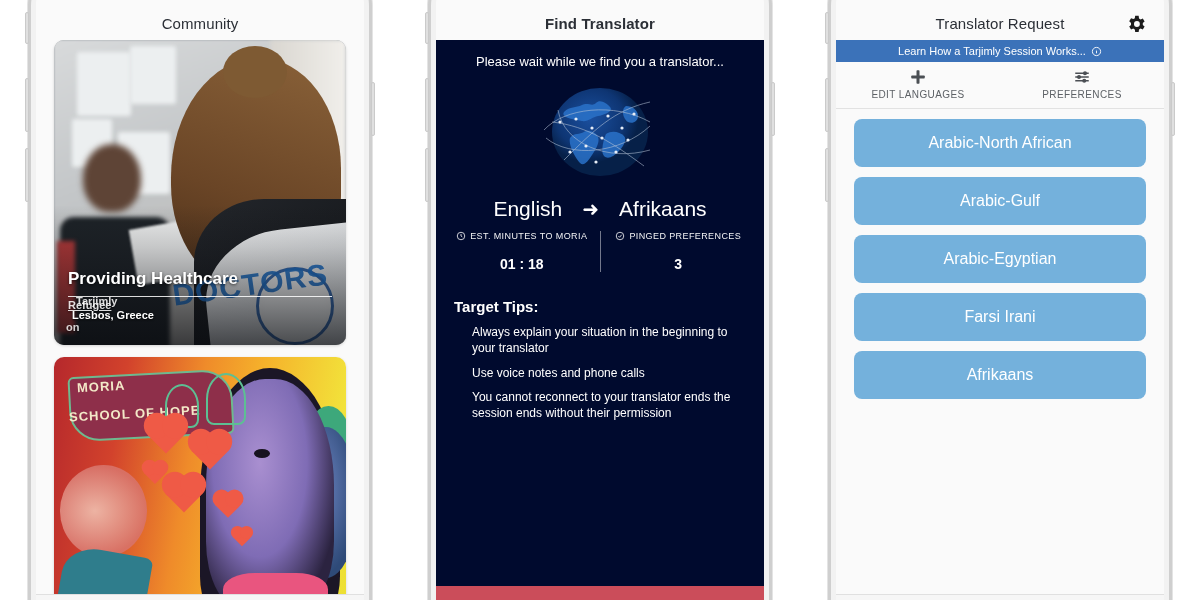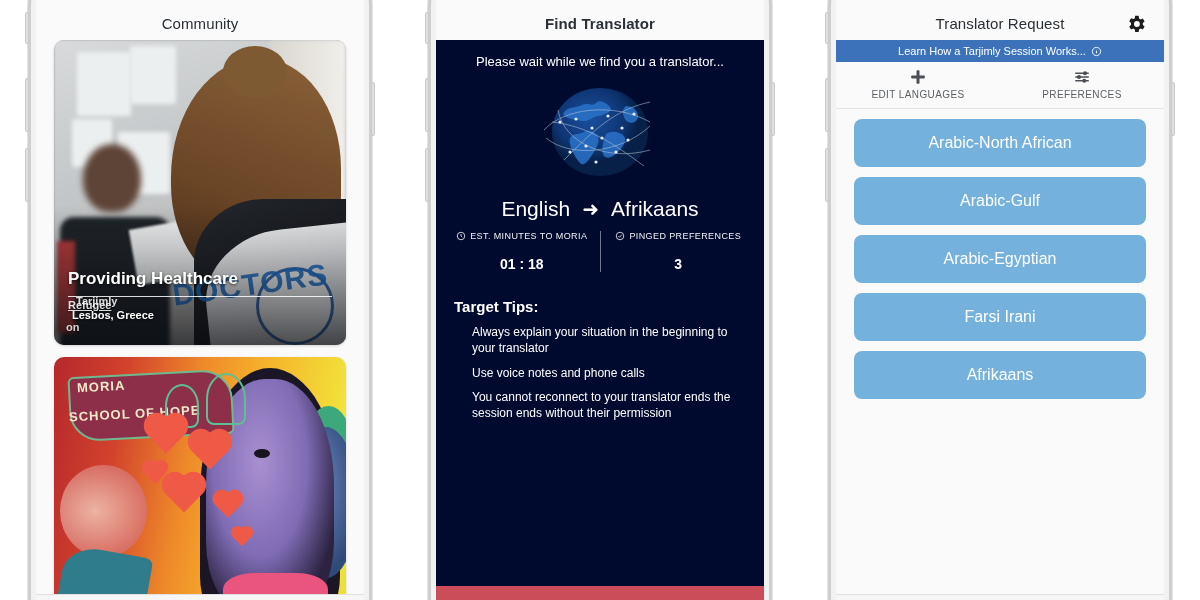--- a/index.html
+++ b/index.html
@@ -173,21 +173,21 @@
     display: flex; align-items: center;
   }
 
   
   .ft-body { flex: 1; background: #000a2e; display: flex; flex-direction: column;
       position: relative; }
   .ft-wait { text-align: center; color: #ffffff; font-size: 13px; padding: 14px 10px 4px; }
   .ft-globe { height: 118px; display: flex; align-items: center; justify-content: center;
       position: relative; }
   .ft-langs { text-align: center; color: #ffffff; font-size: 21px; padding: 6px 0 8px;
-      display: flex; align-items: center; justify-content: center; gap: 12px; }
+      display: flex; align-items: center; justify-content: center; gap: 20px; }
   .ft-arrow { font-size: 20px; }
   .ft-stats { display: flex; align-items: stretch; justify-content: center;
       padding: 2px 10px 0; }
   .ft-stat { flex: 1; text-align: center; color: #ffffff; }
   .ft-stat-head { font-size: 9px; letter-spacing: .4px; display: flex;
       align-items: center; justify-content: center; gap: 4px; opacity: .95; }
   .ft-stat-val { font-size: 14px; font-weight: bold; margin-top: 15px; }
   .ft-div { width: 1px; background: rgba(255,255,255,.45); margin: 0 2px; }
   .ft-tips { padding: 26px 18px 0; color: #ffffff; }
   .ft-tips-h { font-size: 15px; font-weight: bold; margin-bottom: 10px; }

